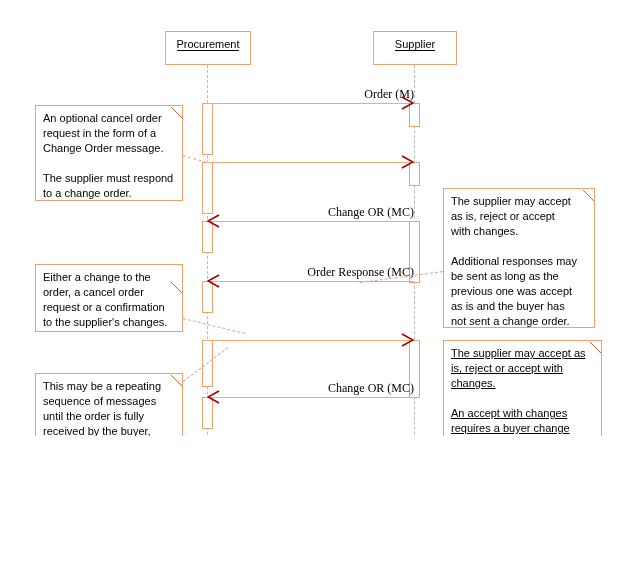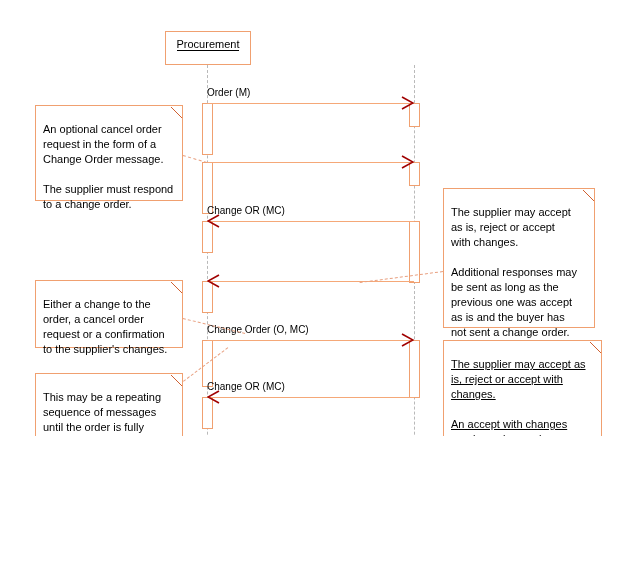--- a/index.html
+++ b/index.html
@@ -43,41 +43,42 @@
   }
 
   
   .msg-line{
     position:absolute;
     height:0;
     border-top:1px solid #f5a878;
   }
   .msg-label{
     position:absolute;
-    font-size:10px;
+    font-size:12px;
     color:#000;
-    text-align:left;
+    text-align:right;
     white-space:nowrap;
+    font-family:Liberation Serif, serif;
   }
   .arrowhead{
     position:absolute;
     width:12px;
     height:12px;
   }
 
   
   .note{
     position:absolute;
     border:1px solid #f0a070;
     background:#ffffff;
     box-sizing:border-box;
     font-size:11px;
     color:#000;
     line-height:15px;
-    padding:16px 7px 4px 7px;
+    padding:5px 7px 4px 7px;
     white-space:pre-wrap;
   }
   .note-fold{
     position:absolute;
     width:11px;height:11px;
     pointer-events:none;
   }
   .connector{
     position:absolute;
     height:0;
@@ -99,40 +100,43 @@
     <div class="activation" style="left: 202px; top: 397px; height: 32px; border-color: rgb(240, 160, 112);"></div>
     <div class="activation" style="left: 202px; top: 452px; height: 32px; border-color: rgb(240, 160, 112);"></div>
     <div class="activation" style="left: 409px; top: 103px; height: 24px; border-color: rgb(240, 160, 112);"></div>
     <div class="activation" style="left: 409px; top: 162px; height: 24px; border-color: rgb(240, 160, 112);"></div>
     <div class="activation" style="left: 409px; top: 221px; height: 62px; border-color: rgb(240, 160, 112);"></div>
     <div class="activation" style="left: 409px; top: 340px; height: 58px; border-color: rgb(240, 160, 112);"></div>
     <div class="activation" style="left: 409px; top: 452px; height: 24px; border-color: rgb(240, 160, 112);"></div>
     <div class="actor-box" style="left: 165px; top: 31px; width: 86px; height: 34px; border-color: rgb(240, 160, 112);">
       <div class="actor-label"><span>Procurement</span></div>
     </div>
+    <div class="actor-box" style="left: 373px; top: 31px; width: 84px; height: 34px; border-color: rgb(240, 160, 112);">
+      <div class="actor-label"><span>Supplier</span></div>
+    </div>
     <div class="msg-line" style="left: 207px; top: 103px; width: 207px; border-top-color: rgb(245, 168, 120);"></div>
     <div class="msg-label" style="left: 207px; width: 207px; top: 87px;">Order (M)</div>
     <div class="arrowhead" style="left: 401px; top: 96px;"><svg width="13" height="14" viewBox="0 0 13 14">
         <path d="M1 1 L12 7 L1 13" fill="none" stroke="#a00000" stroke-width="1.6"></path>
       </svg></div>
     <div class="msg-line" style="left: 207px; top: 162px; width: 207px; border-top-color: rgb(245, 168, 120);"></div>
     <div class="arrowhead" style="left: 401px; top: 155px;"><svg width="13" height="14" viewBox="0 0 13 14">
         <path d="M1 1 L12 7 L1 13" fill="none" stroke="#a00000" stroke-width="1.6"></path>
       </svg></div>
     <div class="msg-line" style="left: 207px; top: 221px; width: 207px; border-top-color: rgb(245, 168, 120);"></div>
     <div class="msg-label" style="left: 207px; width: 207px; top: 205px;">Change OR (MC)</div>
     <div class="arrowhead" style="left: 207px; top: 214px;"><svg width="13" height="14" viewBox="0 0 13 14">
         <path d="M12 1 L1 7 L12 13" fill="none" stroke="#a00000" stroke-width="1.6"></path>
       </svg></div>
     <div class="msg-line" style="left: 207px; top: 281px; width: 207px; border-top-color: rgb(245, 168, 120);"></div>
+    <div class="msg-label" style="left: 207px; width: 207px; top: 265px;">Order Response (MC)</div>
     <div class="arrowhead" style="left: 207px; top: 274px;"><svg width="13" height="14" viewBox="0 0 13 14">
         <path d="M12 1 L1 7 L12 13" fill="none" stroke="#a00000" stroke-width="1.6"></path>
       </svg></div>
     <div class="msg-line" style="left: 207px; top: 340px; width: 207px; border-top-color: rgb(245, 168, 120);"></div>
-    <div class="msg-label" style="left: 207px; width: 207px; top: 324px;">Change Order (O, MC)</div>
     <div class="arrowhead" style="left: 401px; top: 333px;"><svg width="13" height="14" viewBox="0 0 13 14">
         <path d="M1 1 L12 7 L1 13" fill="none" stroke="#a00000" stroke-width="1.6"></path>
       </svg></div>
     <div class="msg-line" style="left: 207px; top: 397px; width: 207px; border-top-color: rgb(245, 168, 120);"></div>
     <div class="msg-label" style="left: 207px; width: 207px; top: 381px;">Change OR (MC)</div>
     <div class="arrowhead" style="left: 207px; top: 390px;"><svg width="13" height="14" viewBox="0 0 13 14">
         <path d="M12 1 L1 7 L12 13" fill="none" stroke="#a00000" stroke-width="1.6"></path>
       </svg></div>
     <div class="msg-line" style="left: 207px; top: 452px; width: 207px; border-top-color: rgb(245, 168, 120);"></div>
     <div class="arrowhead" style="left: 207px; top: 445px;"><svg width="13" height="14" viewBox="0 0 13 14">
@@ -147,21 +151,21 @@
     <div class="note" style="left: 35px; top: 105px; width: 148px; height: 96px; border-color: rgb(240, 160, 112);">An optional cancel order
 request in the form of a
 Change Order message.
 
 The supplier must respond
 to a change order.</div>
     <div class="note-fold" style="left: 171px; top: 105px;"><svg width="12" height="12" viewBox="0 0 12 12">
         <path d="M0 0 L11 11 L11 0 Z" fill="#ffffff"></path>
         <path d="M0 0 L11 11" fill="none" stroke="#d06030" stroke-width="1"></path>
       </svg></div>
-    <div class="note" style="left: 35px; top: 280px; width: 148px; height: 68px; border-color: rgb(240, 160, 112);">Either a change to the
+    <div class="note" style="left: 35px; top: 264px; width: 148px; height: 68px; border-color: rgb(240, 160, 112);">Either a change to the
 order, a cancel order
 request or a confirmation
 to the supplier's changes.</div>
     <div class="note-fold" style="left: 171px; top: 280px;"><svg width="12" height="12" viewBox="0 0 12 12">
         <path d="M0 0 L11 11 L11 0 Z" fill="#ffffff"></path>
         <path d="M0 0 L11 11" fill="none" stroke="#d06030" stroke-width="1"></path>
       </svg></div>
     <div class="note" style="left: 35px; top: 373px; width: 148px; height: 119px; border-color: rgb(240, 160, 112);">This may be a repeating
 sequence of messages
 until the order is fully

